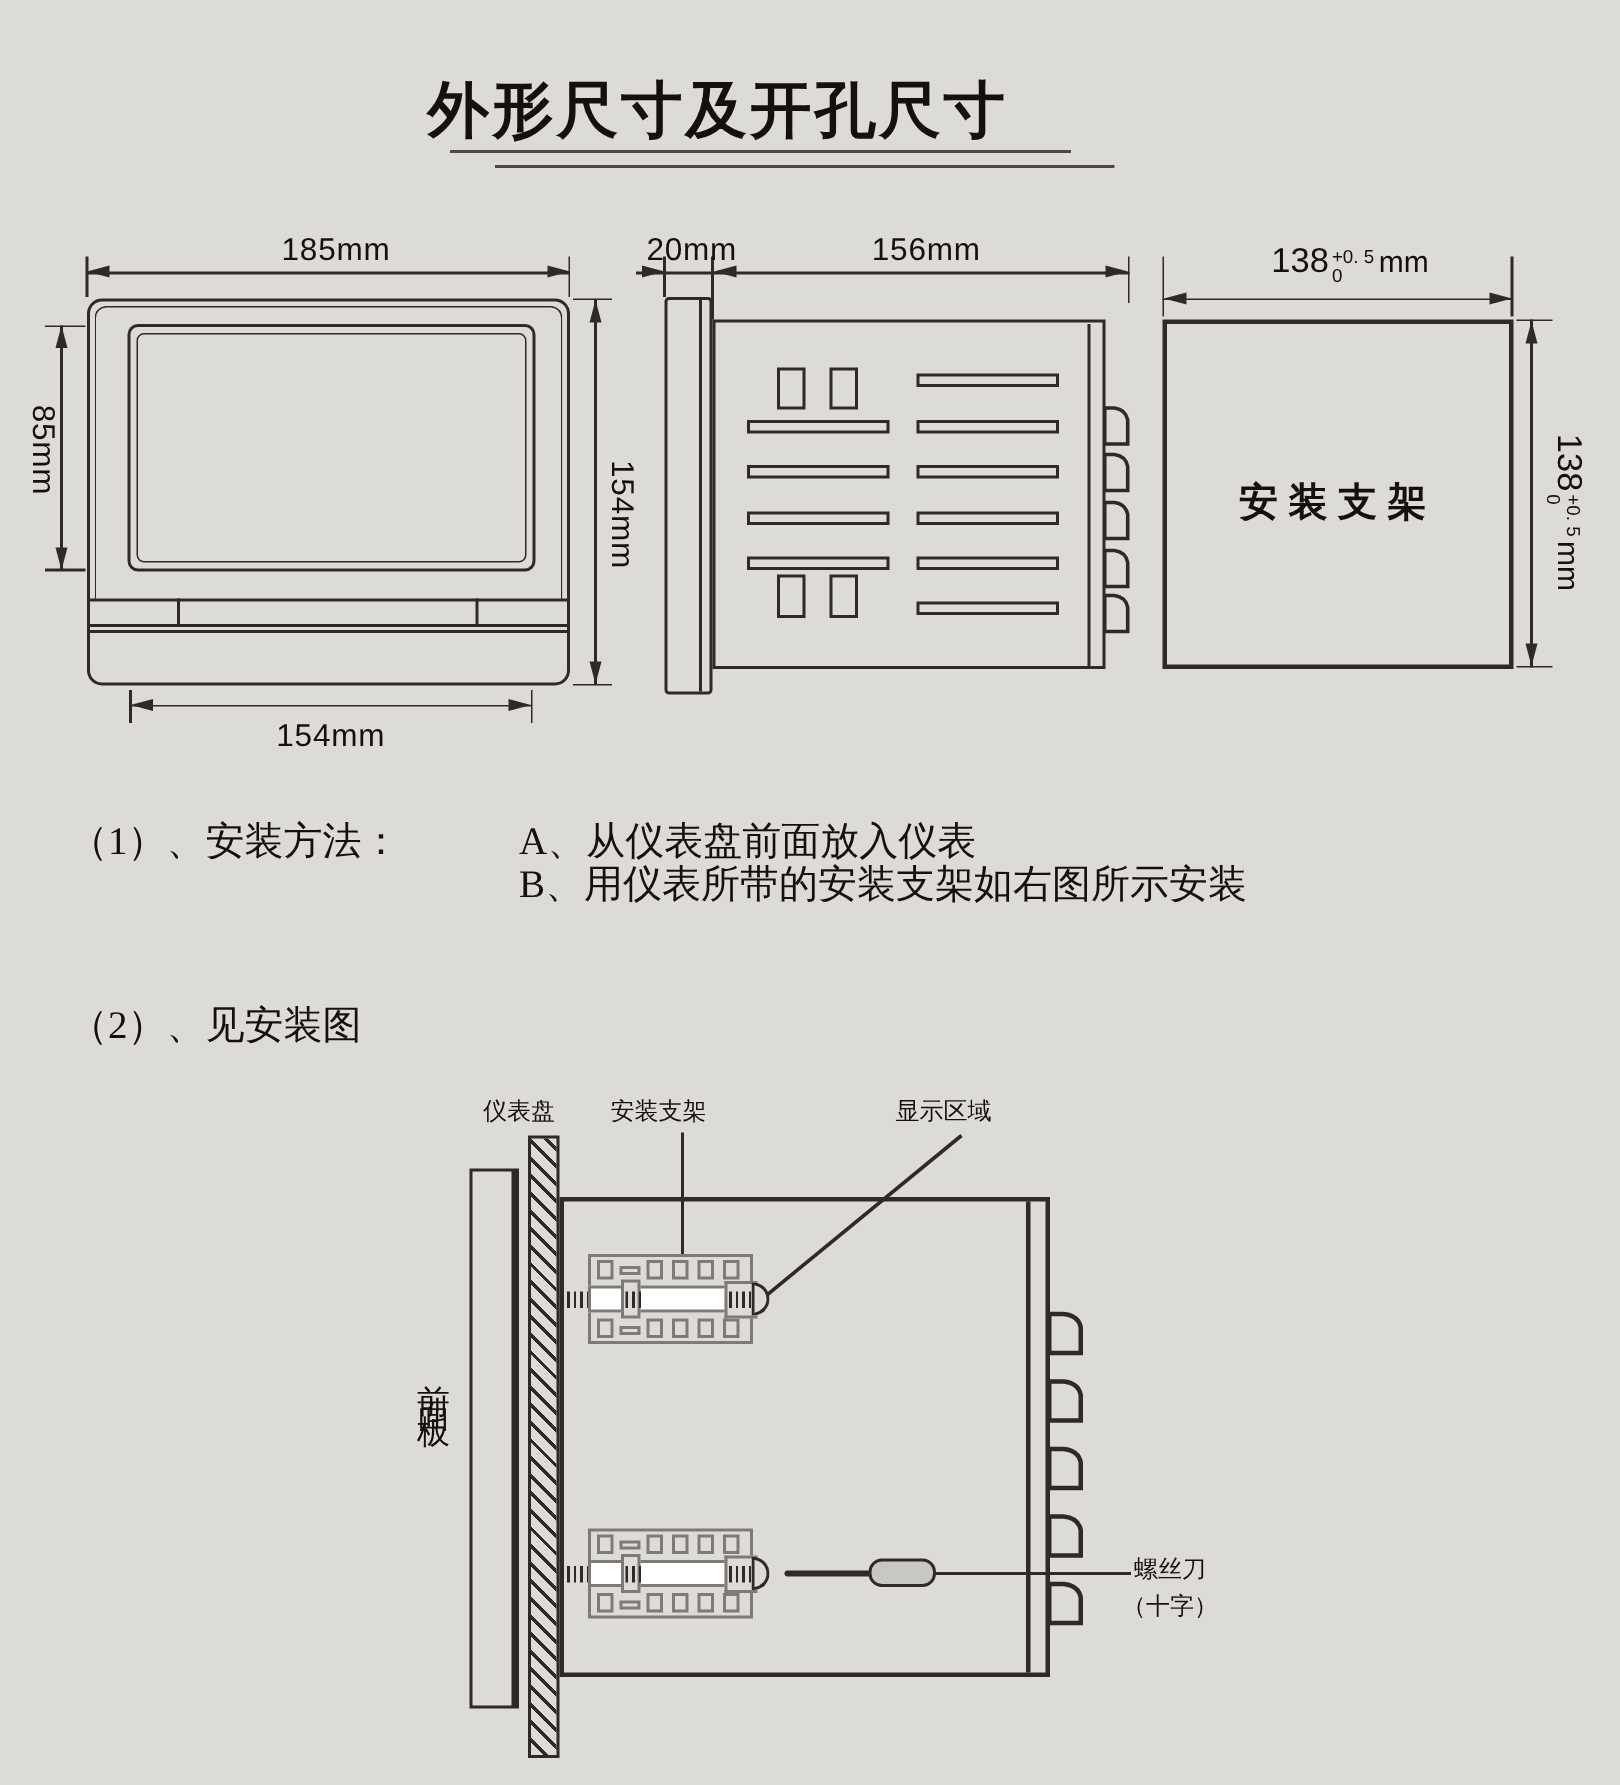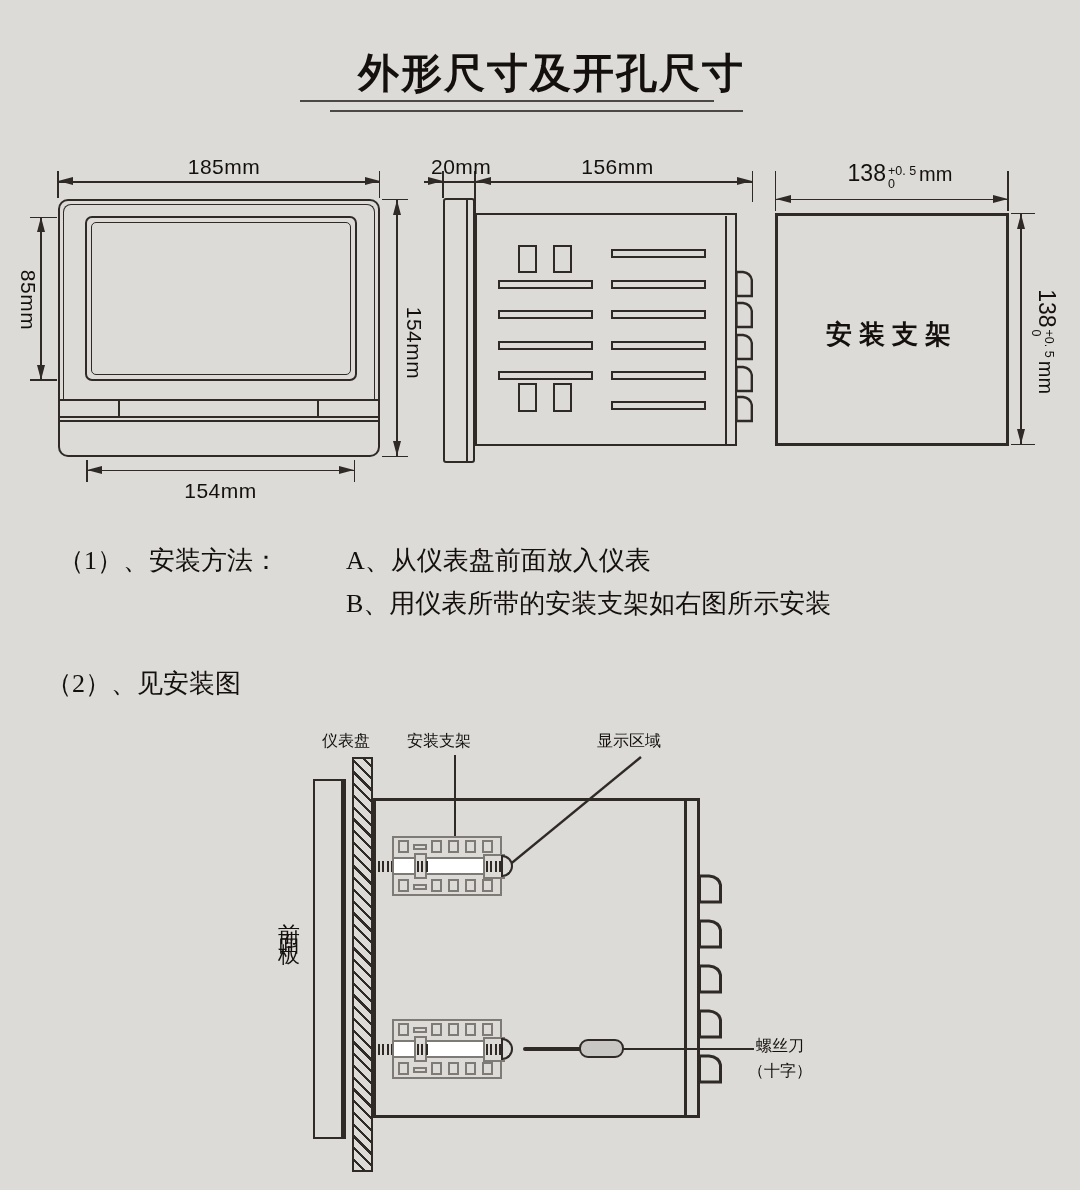--- a/index.html
+++ b/index.html
@@ -33,21 +33,21 @@
   .bracket .notch{position:absolute;left:105px;top:18px;width:22px;height:25px;background:var(--bg);border:2.5px solid var(--gray);border-right:none}
   .bracket .thr{position:absolute;height:11px;top:25px;background:repeating-linear-gradient(90deg,var(--ink) 0 1.8px,transparent 1.8px 4.4px)}
   .bracket .nut{position:absolute;left:36px;top:17px;width:13px;height:26px;border:2.5px solid var(--gray);background:var(--bg)}
   .bracket .head{position:absolute;left:123px;top:19px;width:12px;height:22px;border:2.5px solid var(--ink);background:var(--bg);border-radius:0 11px 11px 0 / 0 11px 11px 0}
 </style>
 </head>
 <body>
 
 <div id="canvas">
 
-  <div class="cnserif" style="left:285px;top:46px;width:460px;text-align:right;font-size:41px;font-weight:bold;letter-spacing:2px;font-family:Liberation Sans, sans-serif">外形尺寸及开孔尺寸</div>
+  <div class="cnserif" style="left:285px;top:46px;width:460px;text-align:left;font-size:41px;font-weight:bold;letter-spacing:2px;font-family:Liberation Sans, sans-serif">外形尺寸及开孔尺寸</div>
   <div class="ln" style="left:300px;top:100px;width:414px;height:2px;background:#4c4846"></div>
   <div class="ln" style="left:330px;top:110px;width:413px;height:2px;background:#4c4846"></div>
 
   <div class="box" style="left:58px;top:199px;width:322px;height:258px;border-radius:10px"></div>
   <div class="box" style="left:63px;top:204px;width:312px;height:196px;border-width:1.5px;border-bottom:none;border-radius:8px 8px 0 0"></div>
   <div class="box" style="left:85px;top:216px;width:272px;height:165px;border-width:2px;border-radius:7px"></div>
   <div class="box" style="left:91px;top:222px;width:260px;height:153px;border-width:1.5px;border-radius:5px"></div>
   <div class="ln" style="left:60px;top:399px;width:318px;height:2px"></div>
   <div class="ln" style="left:60px;top:416px;width:318px;height:2px"></div>
   <div class="ln" style="left:60px;top:420px;width:318px;height:2px"></div>
@@ -145,23 +145,23 @@
   <div class="ar ar-d" style="left:1016.5px;top:429px"></div>
   <div class="dimflex vrot" style="left:976px;top:323px;width:130px">
     <span>138</span>
     <span class="tolstack">
       <span>+0. 5</span>
       <span>0</span>
     </span>
     <span class="unit">mm</span>
   </div>
 
-  <div class="cnserif instr" style="left:58px;top:543px">（1）、安装方法：</div>
+  <div class="cnserif instr" style="left:46px;top:543px">（1）、安装方法：</div>
   <div class="cnserif instr" style="left:346px;top:543px">A、从仪表盘前面放入仪表</div>
-  <div class="cnserif instr" style="left:346px;top:586px">B、用仪表所带的安装支架如右图所示安装</div>
+  <div class="cnserif instr" style="left:346px;top:572px">B、用仪表所带的安装支架如右图所示安装</div>
   <div class="cnserif instr" style="left:46px;top:666px">（2）、见安装图</div>
 
   <div class="cnserif diaglabel" style="left:322px;top:731px">仪表盘</div>
   <div class="cnserif diaglabel" style="left:407px;top:731px">安装支架</div>
   <div class="cnserif diaglabel" style="left:597px;top:731px">显示区域</div>
 
   <div class="ln" style="left:453.5px;top:755px;width:2px;height:82px"></div>
   <svg style="position:absolute;left:505px;top:752px" width="140" height="118" viewBox="0 0 140 118">
     <line x1="136" y1="5" x2="3" y2="114" stroke="#2f2a26" stroke-width="2.4"></line>
   </svg>

